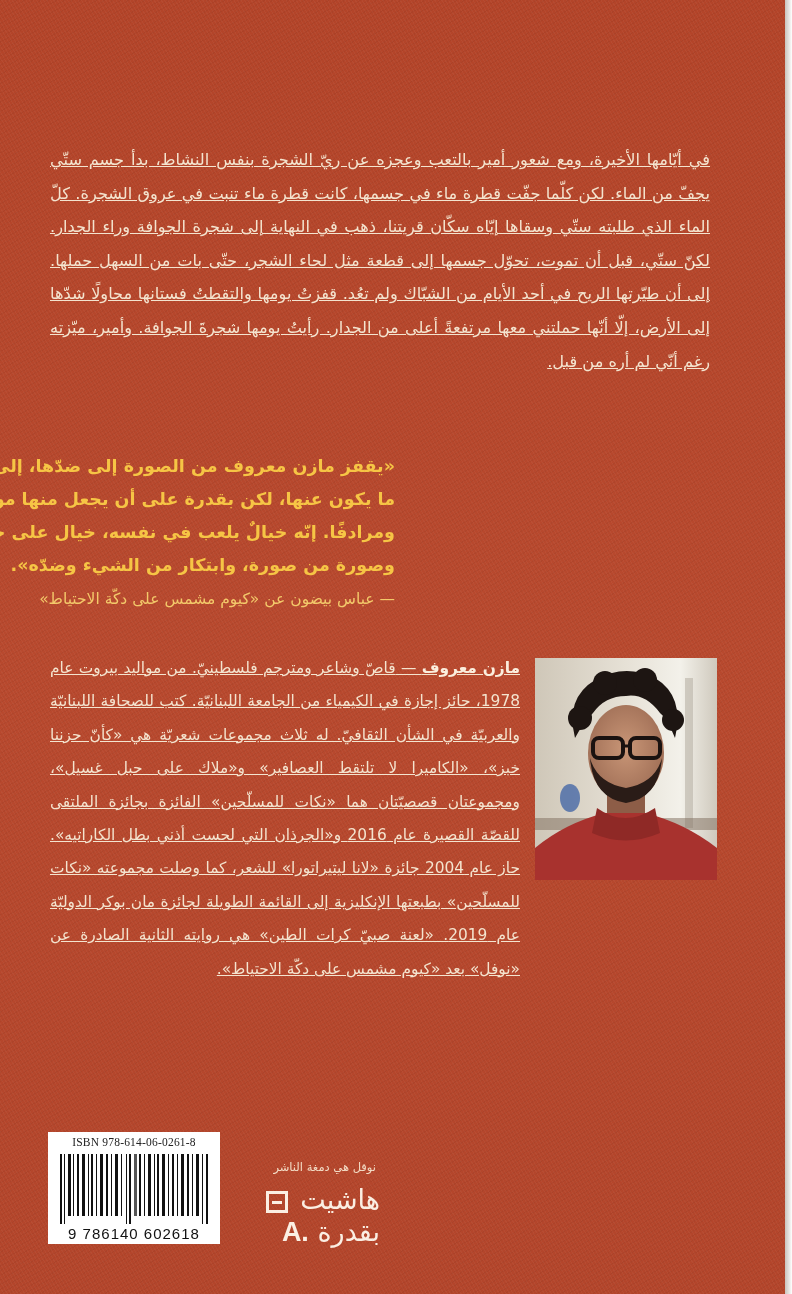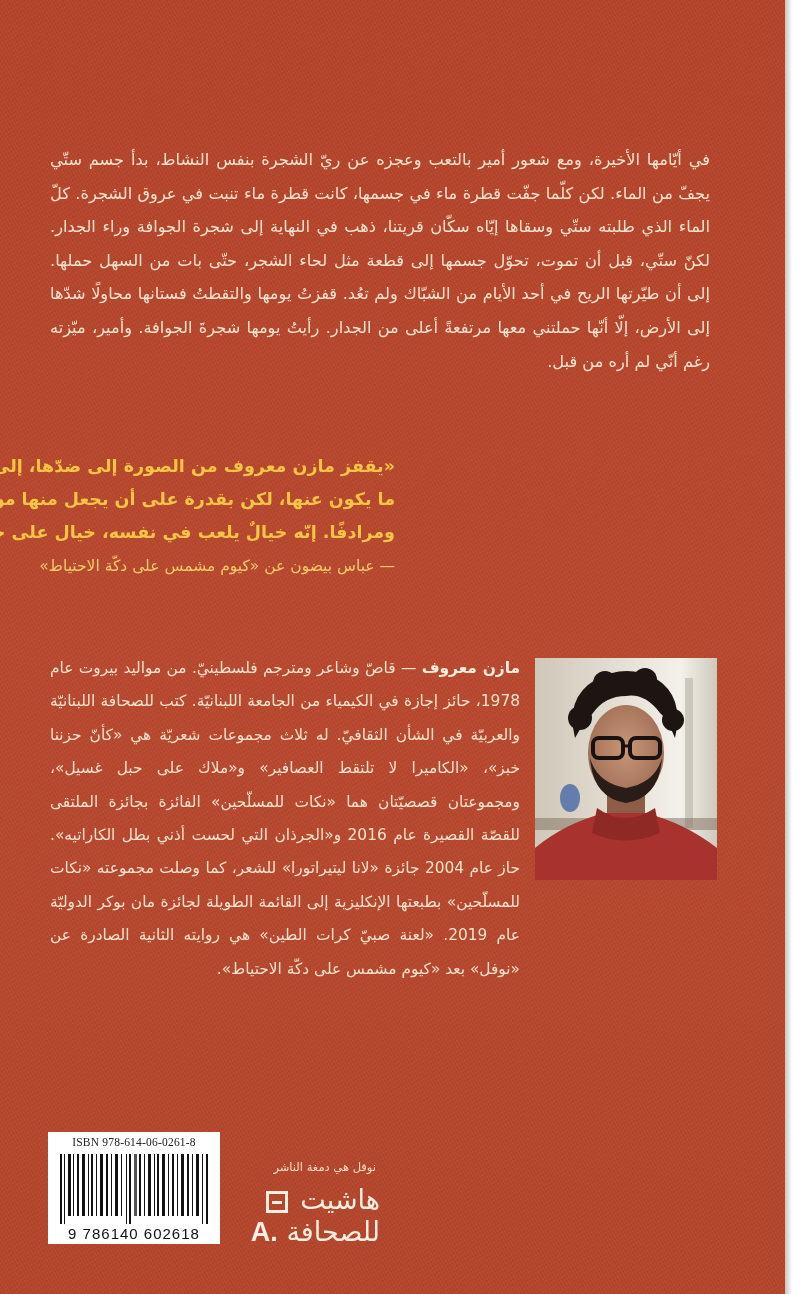--- a/index.html
+++ b/index.html
@@ -33,21 +33,21 @@
     .title-text {
       position: absolute; right: 90px; top: 8px;
       color: #fff8e8;
       font-family: "DejaVu Sans", sans-serif;
       font-weight: bold;
       font-size: 32px;
       line-height: 48px;
       direction: rtl;
       text-shadow: 0 1px 1px rgba(150,80,0,0.35);
     }
-    .rtl { direction: rtl; text-align: justify; text-align-last: right; }
+    .rtl { direction: rtl; text-align: justify; text-align-last: right; text-decoration: underline; }
     .synopsis {
       position: absolute; left: 50px; top: 143px; width: 660px;
       color: #f4e4cf;
       font-size: 16.2px; line-height: 33.6px;
     }
     .synopsis p { margin: 0; }
     .quote-block {
       position: absolute; left: 50px; top: 450px; width: 345px;
     }
     .quote-line {
@@ -119,20 +119,21 @@
 
 
   <div class="synopsis rtl">
     <p>في أيّامها الأخيرة، ومع شعور أمير بالتعب وعجزه عن ريّ الشجرة بنفس النشاط، بدأ جسم ستّي يجفّ من الماء. لكن كلّما جفّت قطرة ماء في جسمها، كانت قطرة ماء تنبت في عروق الشجرة. كلّ الماء الذي طلبته ستّي وسقاها إيّاه سكّان قريتنا، ذهب في النهاية إلى شجرة الجوافة وراء الجدار. لكنّ ستّي، قبل أن تموت، تحوّل جسمها إلى قطعة مثل لحاء الشجر، حتّى بات من السهل حملها. إلى أن طيّرتها الريح في أحد الأيام من الشبّاك ولم تعُد. قفزتُ يومها والتقطتُ فستانها محاولًا شدّها إلى الأرض، إلّا أنّها حملتني معها مرتفعةً أعلى من الجدار. رأيتُ يومها شجرةَ الجوافة. وأمير، ميّزته رغم أنّي لم أره من قبل.</p>
   </div>
 
   <div class="quote-block">
     <div class="quote-line">«يقفز مازن معروف من الصورة إلى ضدّها، إلى أبعد</div>
     <div class="quote-line">ما يكون عنها، لكن بقدرة على أن يجعل منها موازيًا</div>
     <div class="quote-line">ومرادفًا. إنّه خيالٌ يلعب في نفسه، خيال على خيال،</div>
+    <div class="quote-line">وصورة من صورة، وابتكار من الشيء وضدّه».</div>
     <div class="quote-attrib">— عباس بيضون عن «كيوم مشمس على دكّة الاحتياط»</div>
   </div>
 
   <div class="bio rtl">
     <p>
       <span class="author-name">مازن معروف</span><span> — </span><span>قاصّ وشاعر ومترجم فلسطينيّ. من مواليد بيروت عام 1978، حائز إجازة في الكيمياء من الجامعة اللبنانيّة. كتب للصحافة اللبنانيّة والعربيّة في الشأن الثقافيّ. له ثلاث مجموعات شعريّة هي «كأنّ حزننا خبز»، «الكاميرا لا تلتقط العصافير» و«ملاك على حبل غسيل»، ومجموعتان قصصيّتان هما «نكات للمسلّحين» الفائزة بجائزة الملتقى للقصّة القصيرة عام 2016 و«الجرذان التي لحست أذني بطل الكاراتيه». حاز عام 2004 جائزة «لانا ليتيراتورا» للشعر، كما وصلت مجموعته «نكات للمسلّحين» بطبعتها الإنكليزية إلى القائمة الطويلة لجائزة مان بوكر الدوليّة عام 2019. «لعنة صبيّ كرات الطين» هي روايته الثانية الصادرة عن «نوفل» بعد «كيوم مشمس على دكّة الاحتياط».</span>
     </p>
   </div>
 
   <div class="photo">
@@ -217,19 +218,19 @@
   </div>
 
   <div class="publisher-tag">نوفل هي دمغة الناشر</div>
 
   <div class="publisher-logo">
     <div class="logo-line1">
       <span>هاشيت</span>
       <span class="logo-box"></span>
     </div>
     <div class="logo-line2">
-      <span>للصحافة</span>
+      <span>بقدرة</span>
       <span class="logo-a">A.</span>
     </div>
   </div>
 
 </div>
 <div class="edge-shadow"></div>
 
 </body></html>

